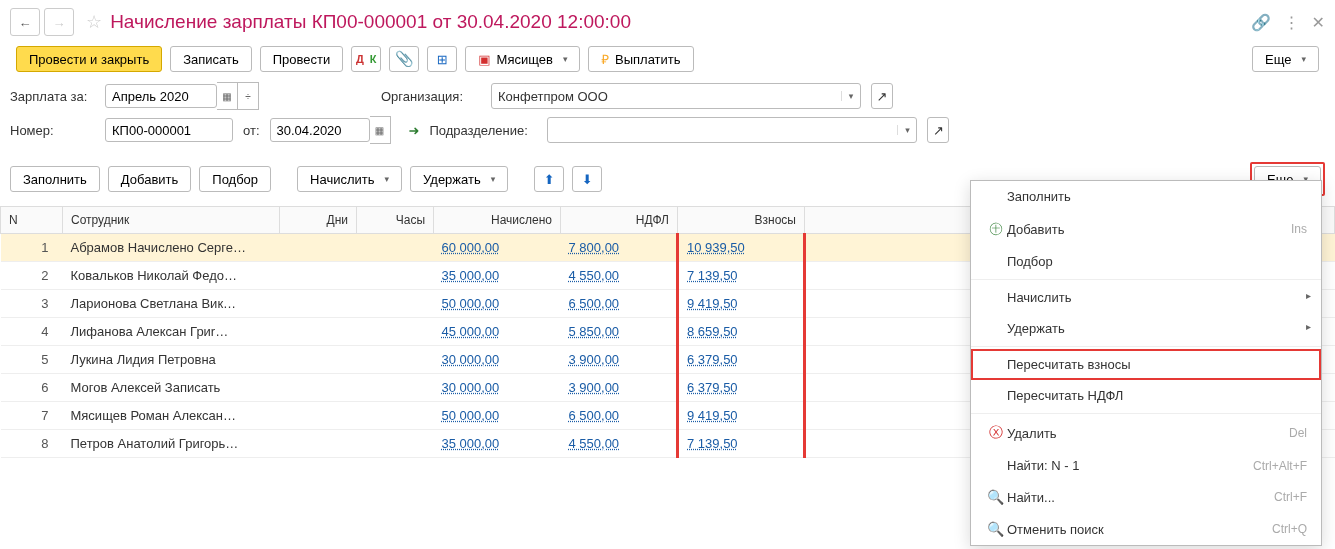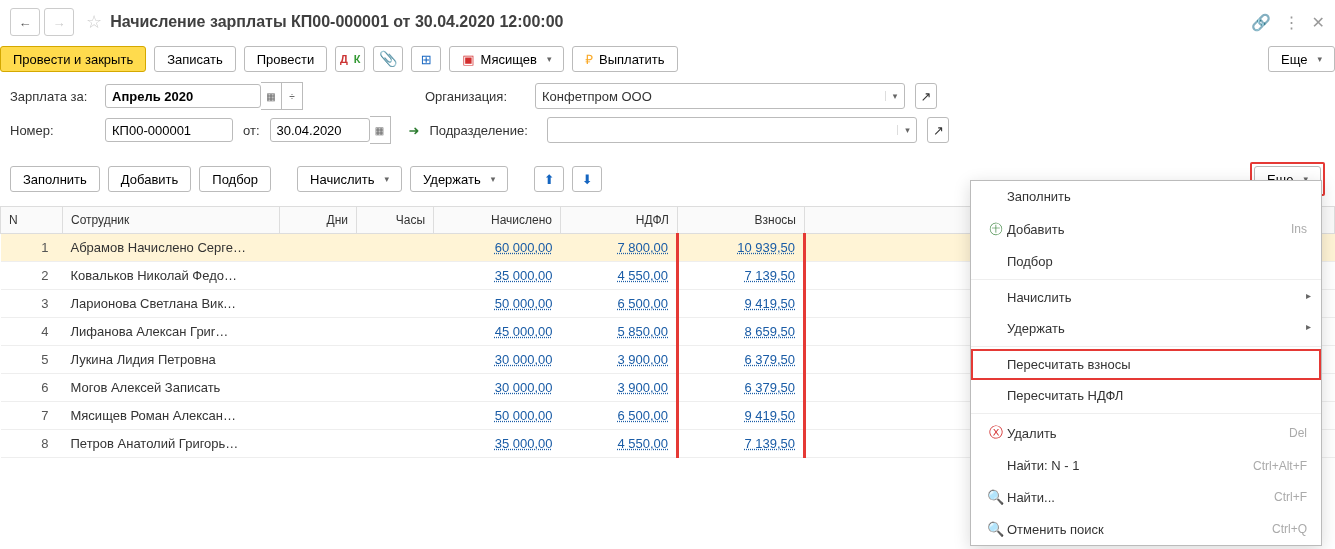--- a/index.html
+++ b/index.html
@@ -1,44 +1,44 @@
 <!DOCTYPE html>
 <html><head>
 <meta charset="utf-8">
 <style>
 html,body{margin:0;padding:0;font-family:Arial,sans-serif;font-size:13px;color:#333;background:#fff}
 .wrap{width:1335px;box-sizing:border-box}
 .hdr{display:flex;align-items:center;padding:8px 10px 6px 10px}
 .nav-btn{width:28px;height:26px;border:1px solid #ccc;background:#fff;display:flex;align-items:center;justify-content:center;border-radius:3px;margin-right:4px;color:#555;cursor:pointer}
 .star{color:#ccc;font-size:18px;margin:0 8px}
-.title{font-size:16px;font-weight:700;color:#404040}
+.title{font-size:19px;font-weight:400;color:#be185d}
 .hdr-right{margin-left:auto;display:flex;align-items:center;gap:12px;color:#999}
 .hdr-right span{cursor:pointer;font-size:16px}
-.toolbar{display:flex;align-items:center;padding:4px 0;gap:8px}
+.toolbar{display:flex;align-items:center;padding:4px 16px;gap:8px}
 .btn{height:26px;padding:0 12px;border:1px solid #bbb;border-radius:3px;background:#fff;display:inline-flex;align-items:center;gap:6px;font-size:13px;cursor:pointer;white-space:nowrap}
 .btn.primary{background:#ffdb4d;border-color:#d4a800;font-weight:400}
 .btn.icon{padding:0;width:30px;justify-content:center}
 .btn.caret::after{content:"▾";font-size:9px;margin-left:4px;color:#666}
 .more{margin-left:auto}
 .form{padding:6px 10px}
 .row{display:flex;align-items:center;margin-bottom:6px;gap:10px}
 .lbl{font-size:13px;color:#333}
 .inp{height:24px;border:1px solid #bbb;border-radius:3px;padding:0 6px;font-size:13px;background:#fff;box-sizing:border-box}
 .inp-group{display:flex;align-items:center}
 .inp-group .btn-mini{width:20px;height:26px;border:1px solid #bbb;border-left:none;background:#fff;display:flex;align-items:center;justify-content:center;font-size:10px;color:#666;cursor:pointer}
 .sel{display:flex;align-items:center;height:26px;border:1px solid #bbb;border-radius:3px;background:#fff;box-sizing:border-box}
 .sel span:first-child{flex:1;padding:0 6px}
 .sel .dd{width:18px;text-align:center;border-left:1px solid #ddd;font-size:9px;color:#666;cursor:pointer}
 .tbl-toolbar{display:flex;align-items:center;padding:6px 10px;gap:8px}
 .highlight-box{border:2px solid #e53935;border-radius:2px}
 .table{width:100%;border-collapse:collapse;margin-top:4px}
 .table th{font-weight:400;font-size:12px;color:#333;border:1px solid #ddd;padding:6px 8px;background:#fafafa;text-align:left}
 .table th.r{text-align:right}
 .table td{font-size:13px;padding:6px 8px;border-bottom:1px solid #eee}
-.table td.r{text-align:right}
+.table td.r{text-align:left}
 .table td .lnk{color:#1a5ca6;text-decoration:underline;text-decoration-style:dotted}
 .table tr.sel-row td{background:#fff4d6}
 .table td.num{text-align:right;color:#555;padding-right:14px;width:40px}
 .col-vz{border-left:3px solid #e53935;border-right:3px solid #e53935}
 .col-vz-top{border-top:3px solid #e53935}
 .col-vz-bot{border-bottom:3px solid #e53935}
 .menu{position:absolute;top:180px;left:970px;width:350px;background:#fff;border:1px solid #bbb;box-shadow:0 4px 16px rgba(0,0,0,.15);font-size:13px}
 .menu-item{display:flex;align-items:center;padding:8px 14px;cursor:pointer;position:relative}
 .menu-item .ic{width:22px;display:inline-flex;justify-content:center;font-size:14px}
 .menu-item .mt{flex:1}
@@ -89,21 +89,21 @@
         <span style="color:#f9a825">₽</span>
         <span>Выплатить</span>
       </button>
   <button class="btn caret more">Еще</button>
 </div>
 
 <div class="form">
   <div class="row">
     <span class="lbl" style="width:85px">Зарплата за:</span>
     <div class="inp-group">
-      <input class="inp" style="width: 156px; font-weight: bold;" value="Апрель 2020">
+      <input class="inp" style="width: 112px;" value="Апрель 2020">
       <div class="btn-mini">▦</div>
       <div class="btn-mini">÷</div>
     </div>
     <span class="lbl" style="margin-left:112px;width:100px">Организация:</span>
     <div class="sel" style="width:370px">
       <span>Конфетпром ООО</span>
       <span class="dd">▾</span>
     </div>
     <span class="sel" style="width:22px;justify-content:center">↗</span>
   </div>

